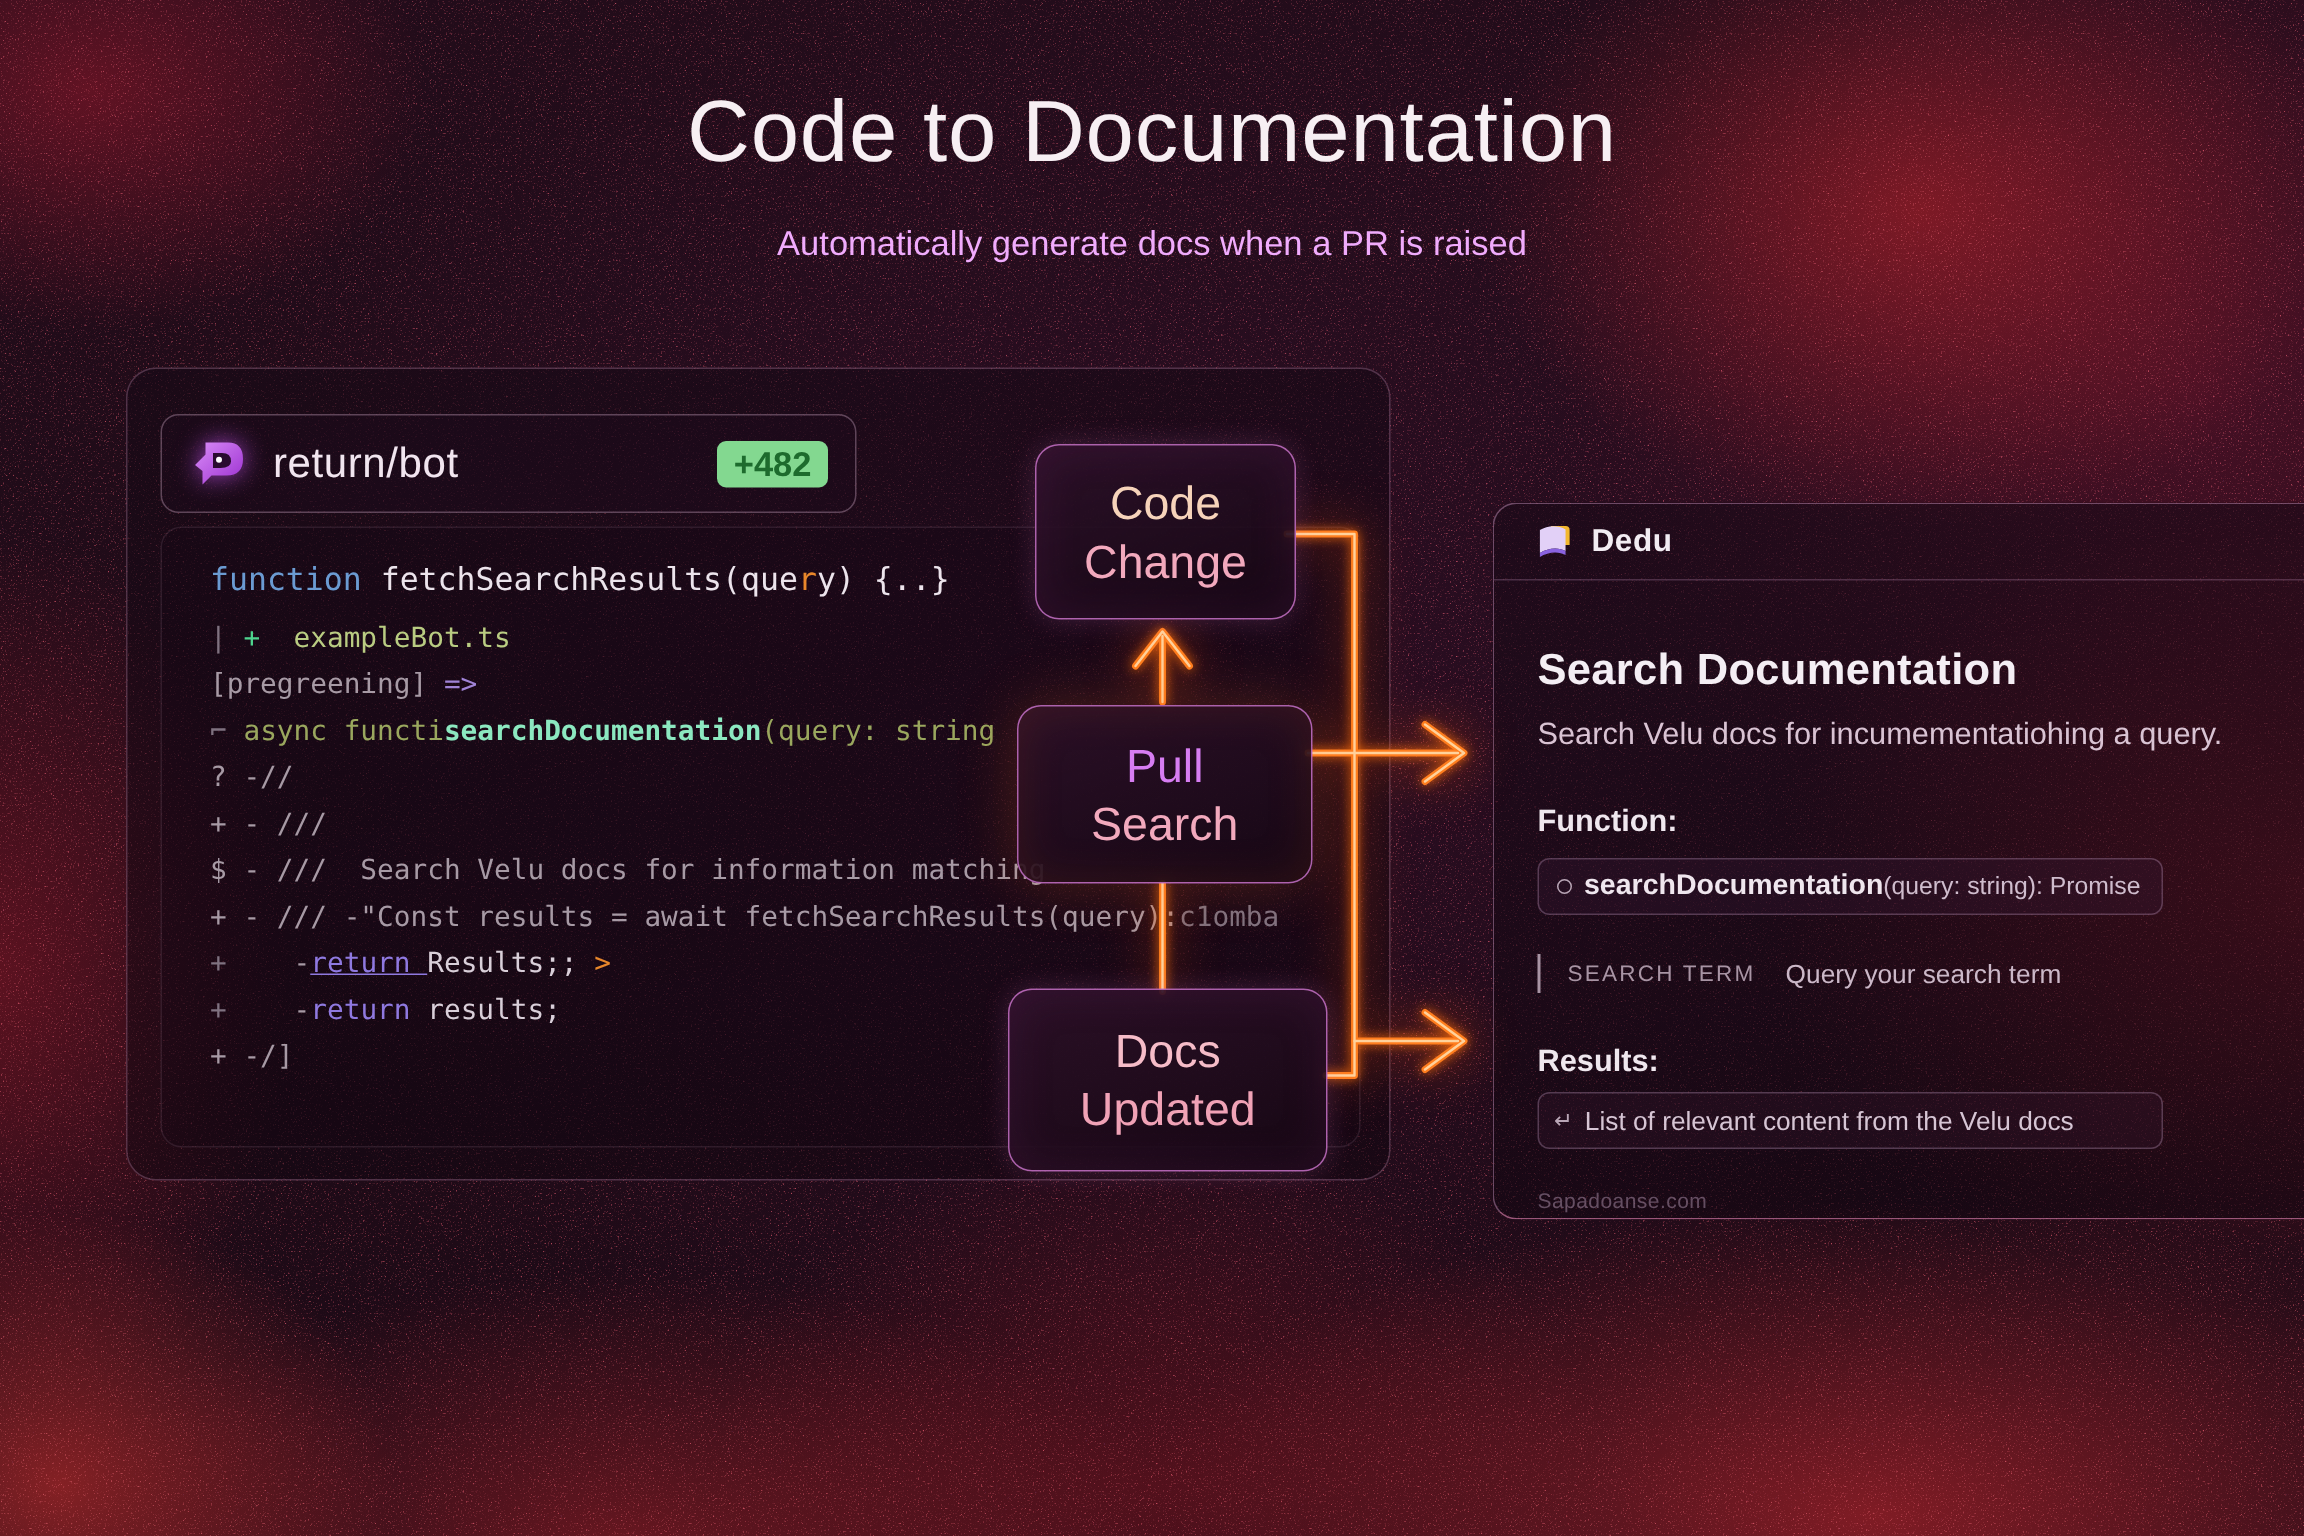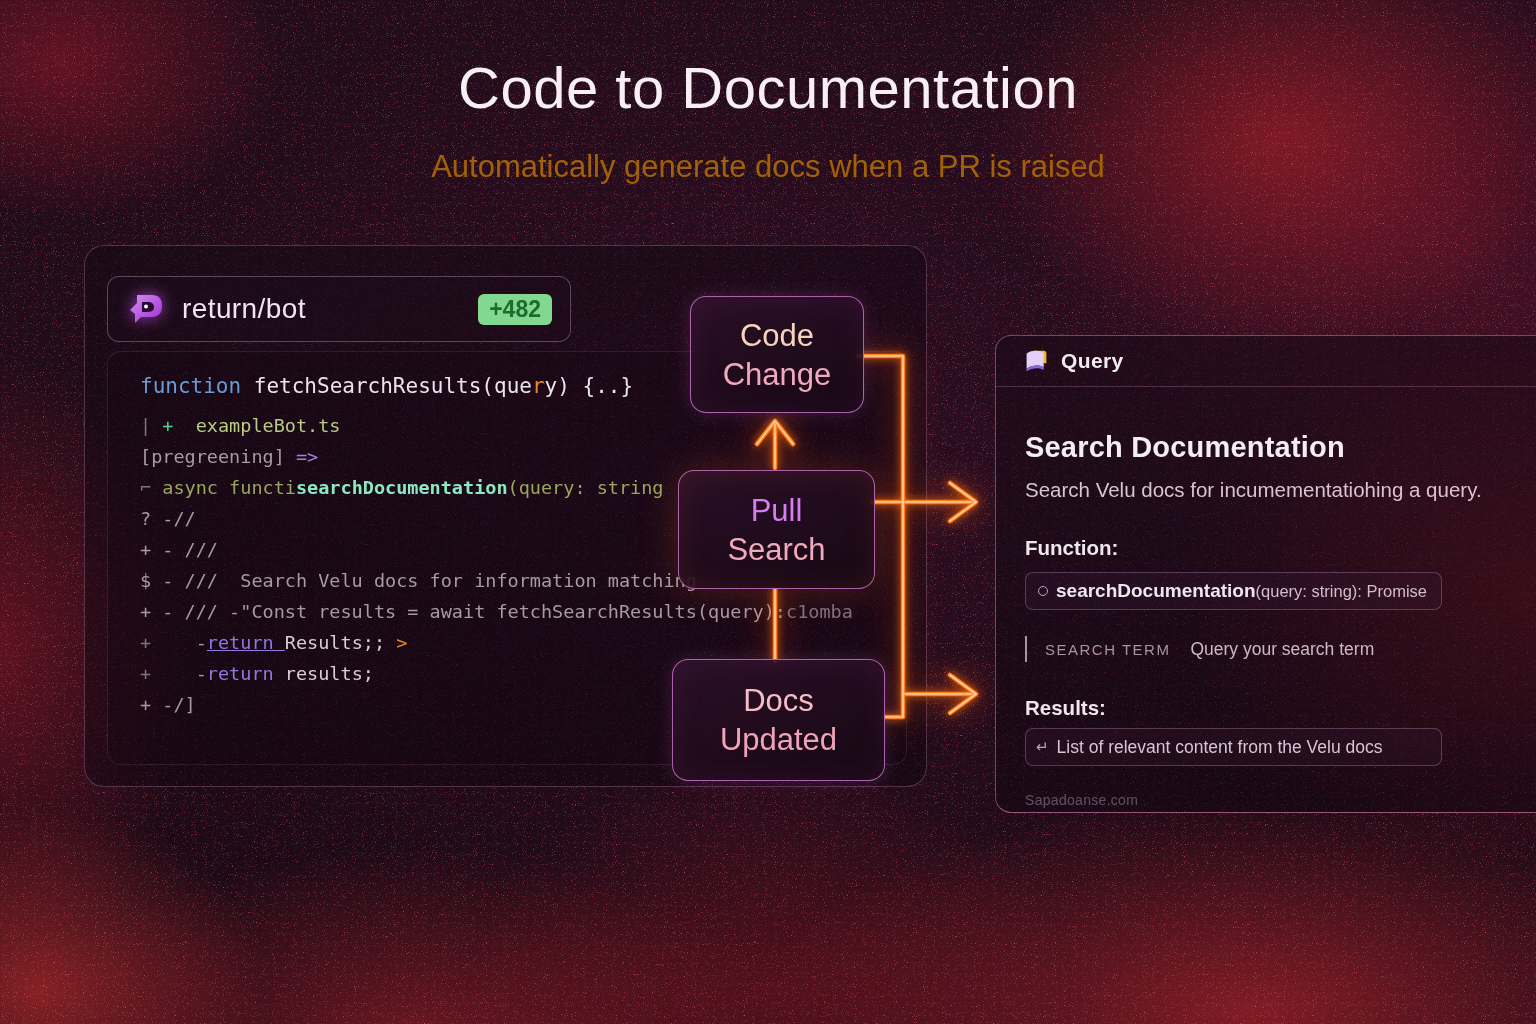--- a/index.html
+++ b/index.html
@@ -17,21 +17,21 @@
       radial-gradient(320px 230px at 60px 60px, rgba(185,28,48,.42), transparent 70%),
       radial-gradient(430px 330px at 770px 990px, rgba(190,30,40,.32), transparent 70%),
       radial-gradient(620px 520px at 1460px 260px, rgba(150,25,60,.32), transparent 70%),
       radial-gradient(900px 650px at 50% 45%, rgba(85,22,72,.22), transparent 75%),
       linear-gradient(#220c1a,#1d0a16);
   }
   .noise{position:absolute;inset:0;width:1536px;height:1024px;mix-blend-mode:screen;pointer-events:none;}
   
   .hero{position:absolute;left:0;top:54px;width:1536px;text-align:center;z-index:2;}
   .hero h1{margin:0;font-size:58px;font-weight:500;color:#f7eff3;letter-spacing:.5px;}
-  .hero .sub{margin-top:28px;font-size:31px;font-weight:400;color:#a16207;}
+  .hero .sub{margin-top:28px;font-size:23px;font-weight:400;color:#f0abfc;}
   
   .editor-panel{position:absolute;left:84px;top:245px;width:841px;height:540px;z-index:3;
     border:1px solid rgba(235,170,215,.26);border-radius:20px;
     background:linear-gradient(165deg, rgba(22,9,22,.55), rgba(14,5,14,.45));}
   .branch-pill{position:absolute;left:22px;top:30px;width:464px;height:66px;
     border:1px solid rgba(235,195,225,.32);border-radius:12px;
     background:rgba(28,11,28,.38);display:flex;align-items:center;padding:0 18px;box-sizing:border-box;}
   .branch-pill .bicon{width:40px;height:38px;margin-right:16px;flex:0 0 auto;
     filter:drop-shadow(0 0 8px rgba(190,80,230,.8));}
   .branch-name{font-size:28px;color:#f1e5ef;letter-spacing:.4px;flex:1;}
@@ -193,21 +193,21 @@
   <span class="l2">Updated</span>
 </div>
 
 <div class="docs-panel">
   <div class="docs-header">
     <svg width="27" height="27" viewBox="0 0 30 30">
       <path d="M12 3 h11 a3 3 0 0 1 3 3 v11 h-9 z" fill="#f2b72e"></path>
       <path d="M4 6 C10 2 18 2.5 23 5.5 L23 21.5 C18 18.5 10 19 4 23 Z" fill="#e2d0f7"></path>
       <path d="M4 23 C10 19 18 18.5 23 21.5 L23 24.5 C18 21.5 10 22 4 26 Z" fill="#8a63e0"></path>
     </svg>
-    <span class="app">Query</span>
+    <span class="app">Dedu</span>
   </div>
   <div class="docs-body">
     <div class="docs-title">Search Documentation</div>
     <div class="docs-sub">Search Velu docs for incumementatiohing a query.</div>
     <div class="sec-label">Function:</div>
     <div class="sig-box">
       <span class="dot-icon"></span>
       <span class="fn-name">searchDocumentation</span>
         <span class="fn-rest">(query: string): Promise</span>
     </div>

